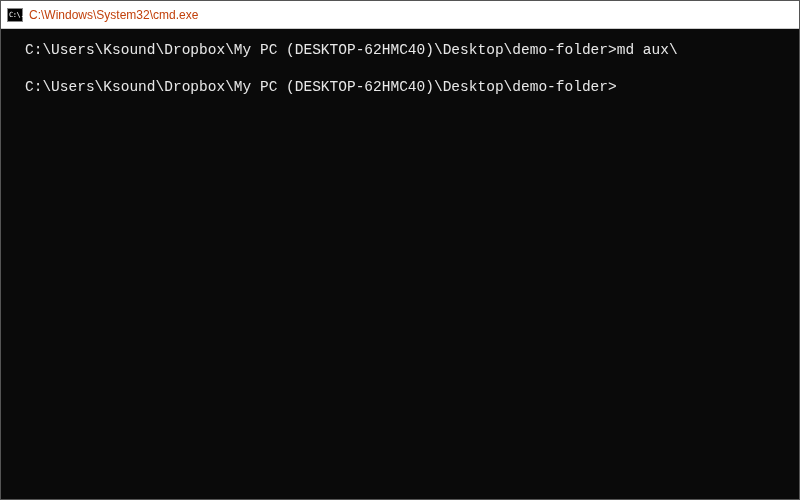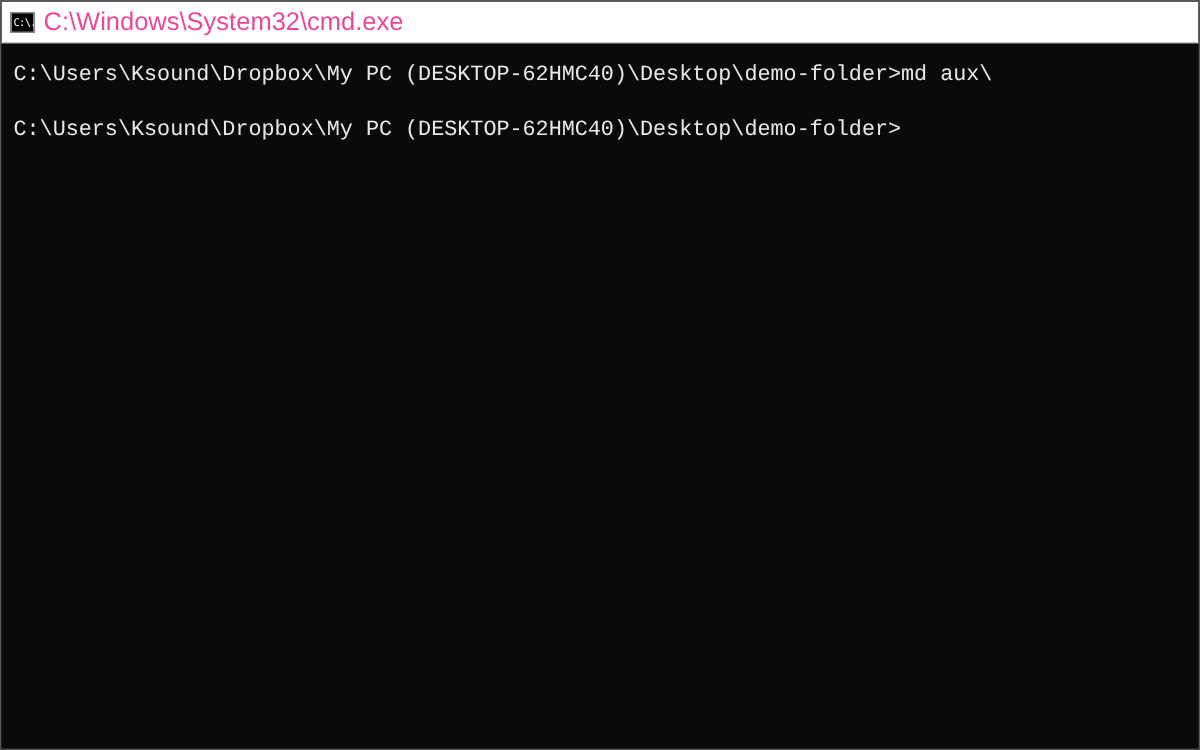--- a/index.html
+++ b/index.html
@@ -35,26 +35,26 @@
       padding-left: 1px;
     }
     .cmd-icon-text {
       color: #ffffff;
       font-size: 7px;
       font-family: Consolas, monospace;
       letter-spacing: -0.5px;
     }
     .title-text {
       font-family: 'Segoe UI', Tahoma, sans-serif;
-      font-size: 17px;
-      color: #ec4899;
+      font-size: 12px;
+      color: #c2410c;
     }
     .terminal-body {
       background: #0a0a0a;
-      padding: 12px 8px;
+      padding: 12px 24px;
       height: calc(100% - 28px);
       color: #e8e8e8;
       font-size: 14.5px;
       line-height: 1.3;
     }
     .terminal-line {
       white-space: pre;
       margin-bottom: 18px;
       font-family: Consolas, 'Courier New', monospace;
     }

